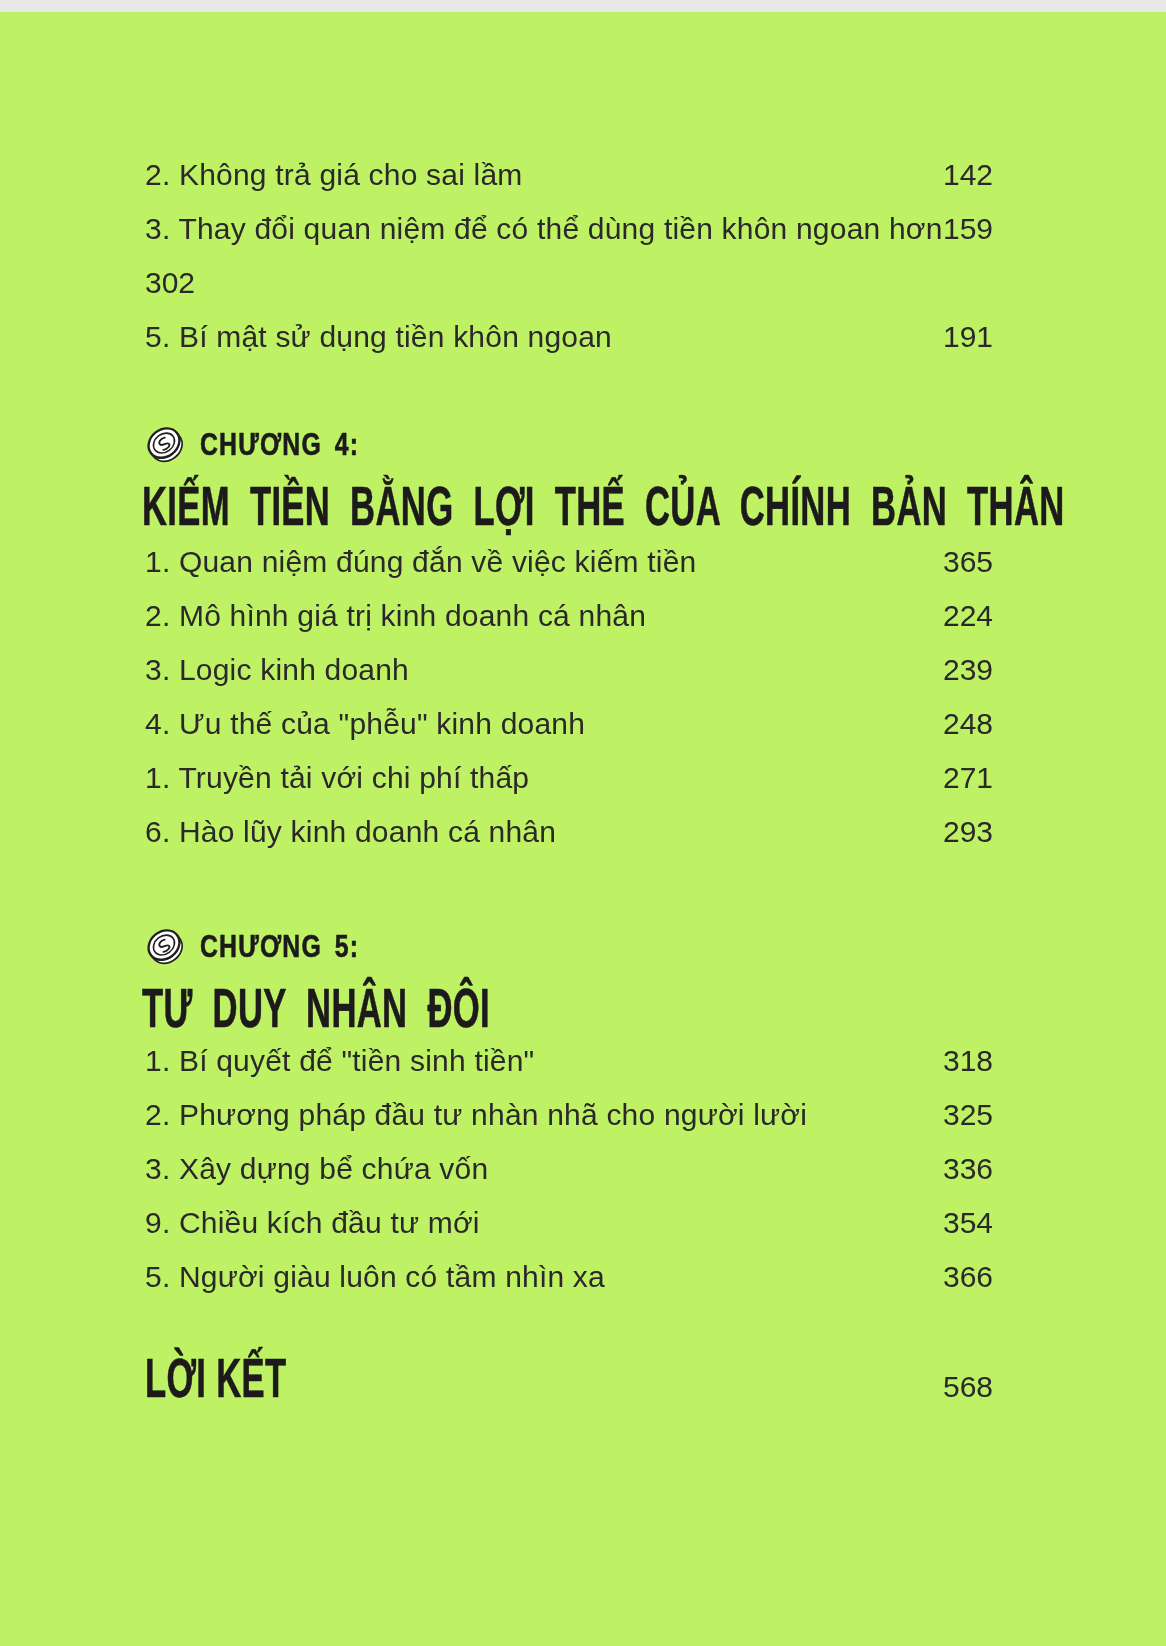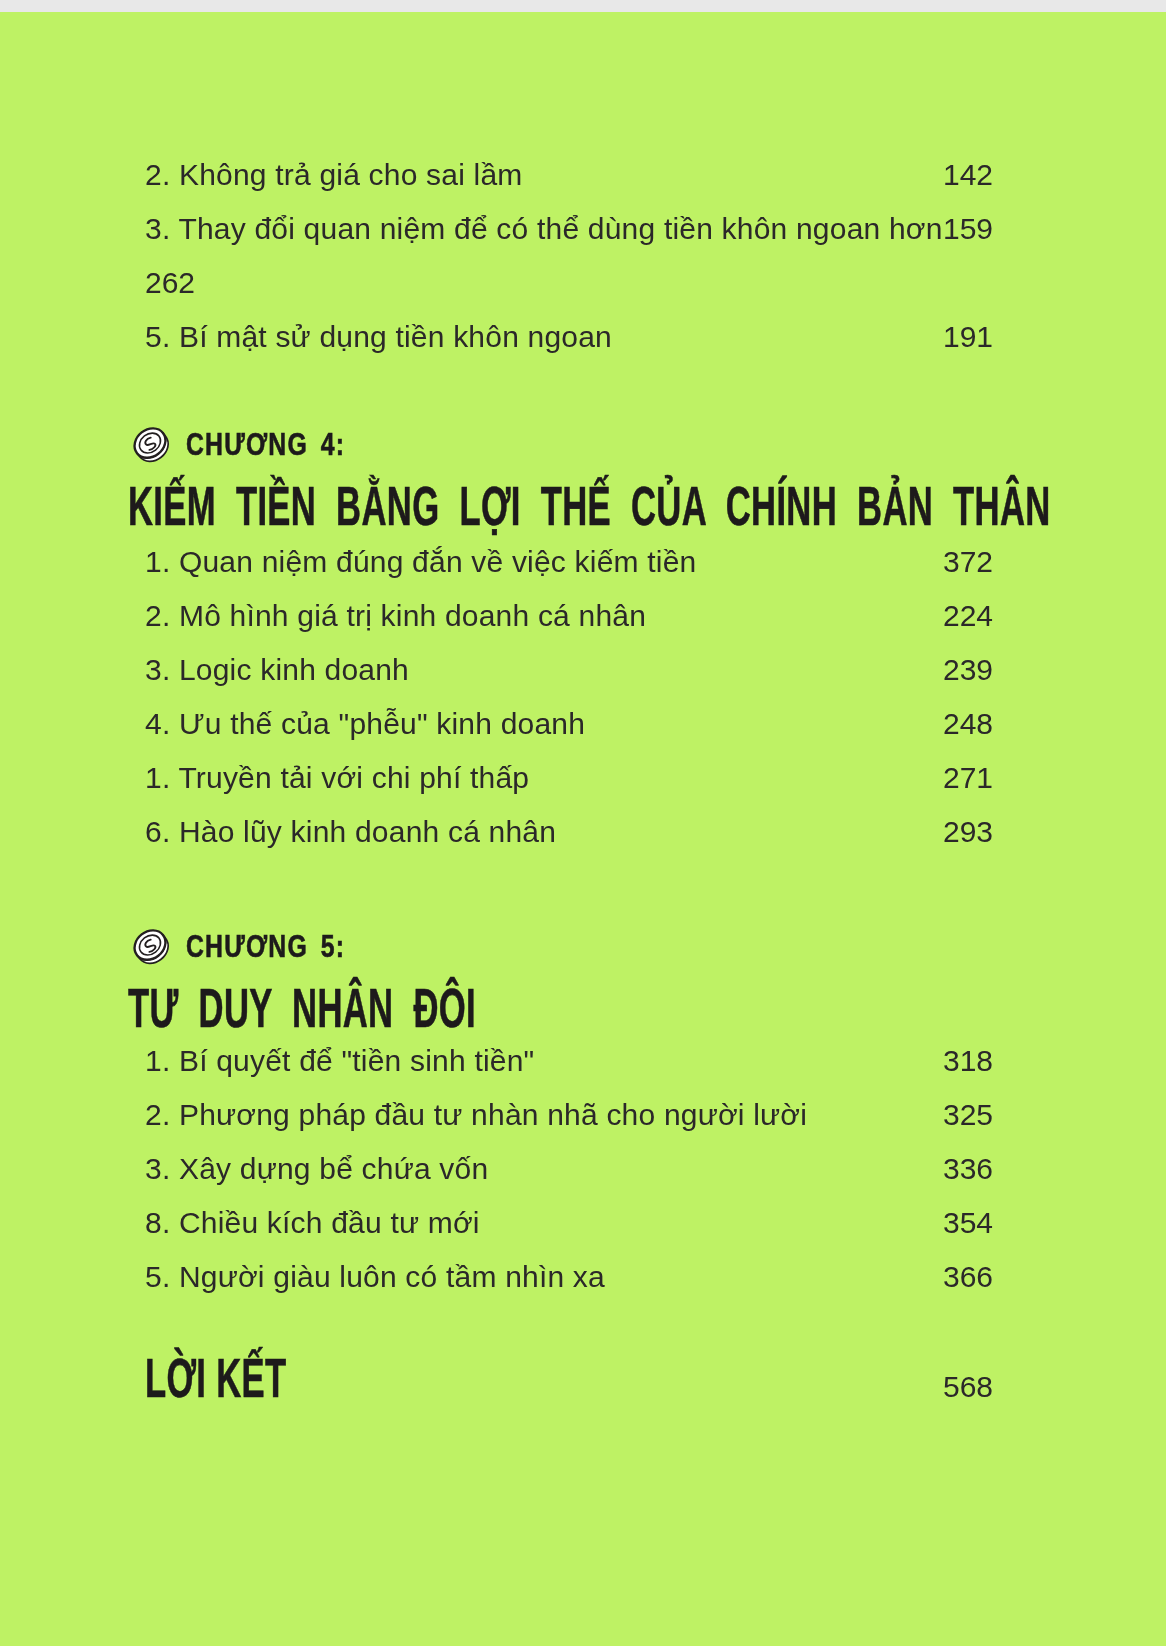--- a/index.html
+++ b/index.html
@@ -38,21 +38,21 @@
   }
   .item-page {
     font-size: 30px;
     font-weight: 400;
     color: #2b2829;
     min-width: 64px;
   }
   
   .chapter-header {
     position: absolute;
-    left: 128px;
+    left: 142px;
     right: 159px;
   }
   .chapter-label-row {
     display: flex;
     align-items: center;
     height: 48px;
     gap: 11px;
   }
   .coin-icon {
     width: 47px;
@@ -109,21 +109,21 @@
   <div class="toc-block" style="top:136px">
       <div class="toc-row">
         <span class="item-text">2. Không trả giá cho sai lầm</span>
         <span class="item-page">142</span>
       </div>
       <div class="toc-row">
         <span class="item-text">3. Thay đổi quan niệm để có thể dùng tiền khôn ngoan hơn</span>
         <span class="item-page">159</span>
       </div>
       <div class="toc-row">
-        <span class="item-page">262</span>
+        <span class="item-page">302</span>
       </div>
       <div class="toc-row">
         <span class="item-text">5. Bí mật sử dụng tiền khôn ngoan</span>
         <span class="item-page">191</span>
       </div>
     </div>
 
   <div class="chapter-header" style="top:409px">
     <div class="chapter-label-row">
       <svg class="coin-icon" viewBox="0 0 48 48" aria-hidden="true">
@@ -137,21 +137,21 @@
       <span class="display chapter-label">CHƯƠNG 4:</span>
     </div>
     <div class="chapter-title-row">
       <span class="display chapter-title">KIẾM TIỀN BẰNG LỢI THẾ CỦA CHÍNH BẢN THÂN</span>
     </div>
   </div>
 
   <div class="toc-block" style="top:523px">
       <div class="toc-row">
         <span class="item-text">1. Quan niệm đúng đắn về việc kiếm tiền</span>
-        <span class="item-page">372</span>
+        <span class="item-page">365</span>
       </div>
       <div class="toc-row">
         <span class="item-text">2. Mô hình giá trị kinh doanh cá nhân</span>
         <span class="item-page">224</span>
       </div>
       <div class="toc-row">
         <span class="item-text">3. Logic kinh doanh</span>
         <span class="item-page">239</span>
       </div>
       <div class="toc-row">
@@ -192,21 +192,21 @@
       </div>
       <div class="toc-row">
         <span class="item-text">2. Phương pháp đầu tư nhàn nhã cho người lười</span>
         <span class="item-page">325</span>
       </div>
       <div class="toc-row">
         <span class="item-text">3. Xây dựng bể chứa vốn</span>
         <span class="item-page">336</span>
       </div>
       <div class="toc-row">
-        <span class="item-text">8. Chiều kích đầu tư mới</span>
+        <span class="item-text">9. Chiều kích đầu tư mới</span>
         <span class="item-page">354</span>
       </div>
       <div class="toc-row">
         <span class="item-text">5. Người giàu luôn có tầm nhìn xa</span>
         <span class="item-page">366</span>
       </div>
     </div>
 
   <div class="closing-row" style="top:1334px">
     <span class="display closing-title">LỜI KẾT</span>

